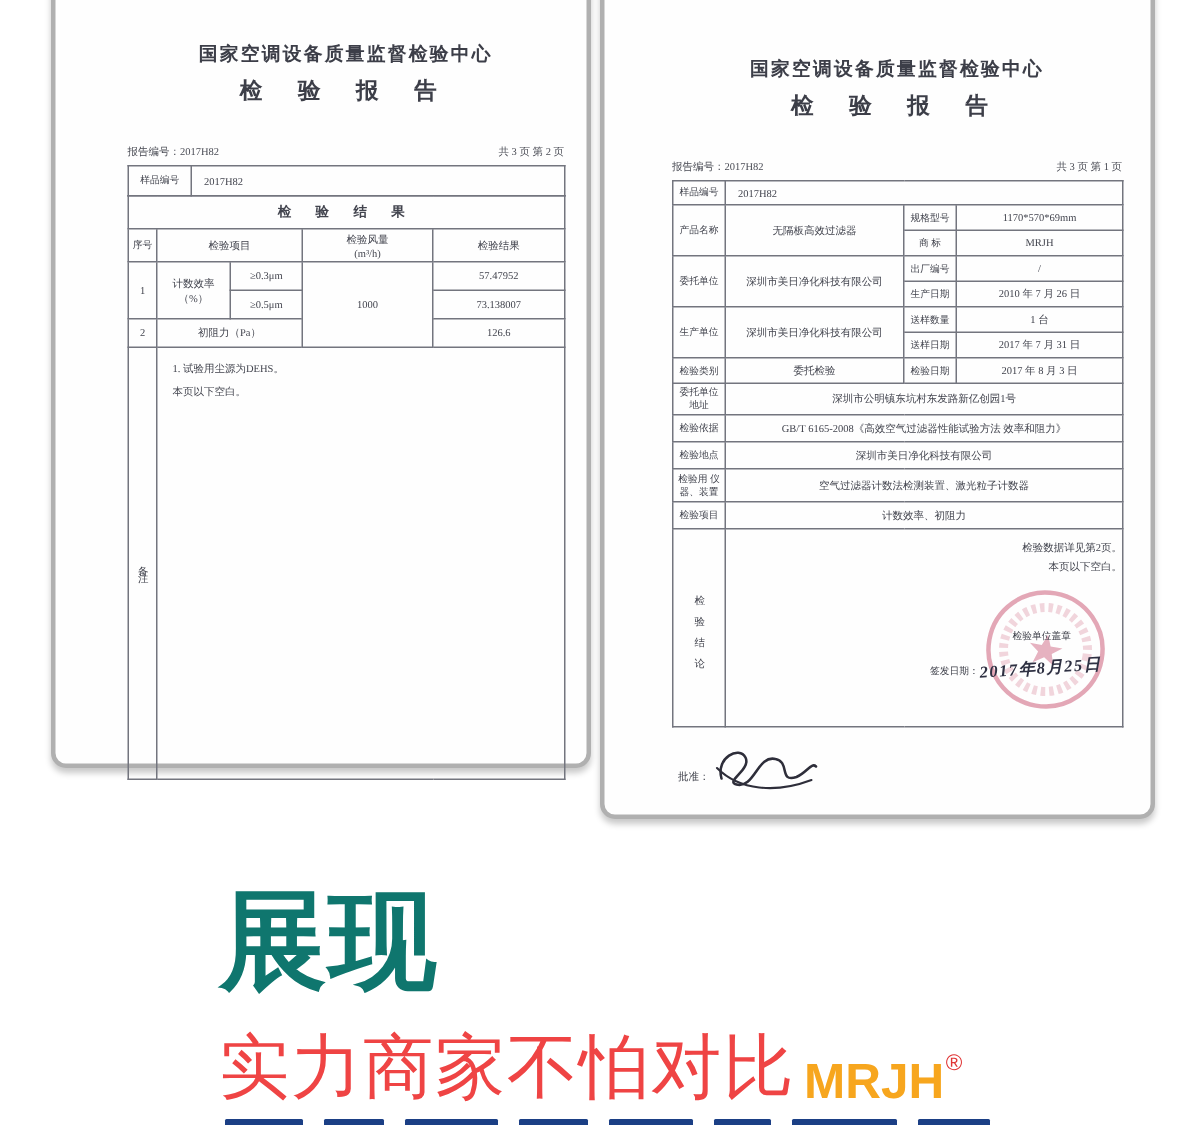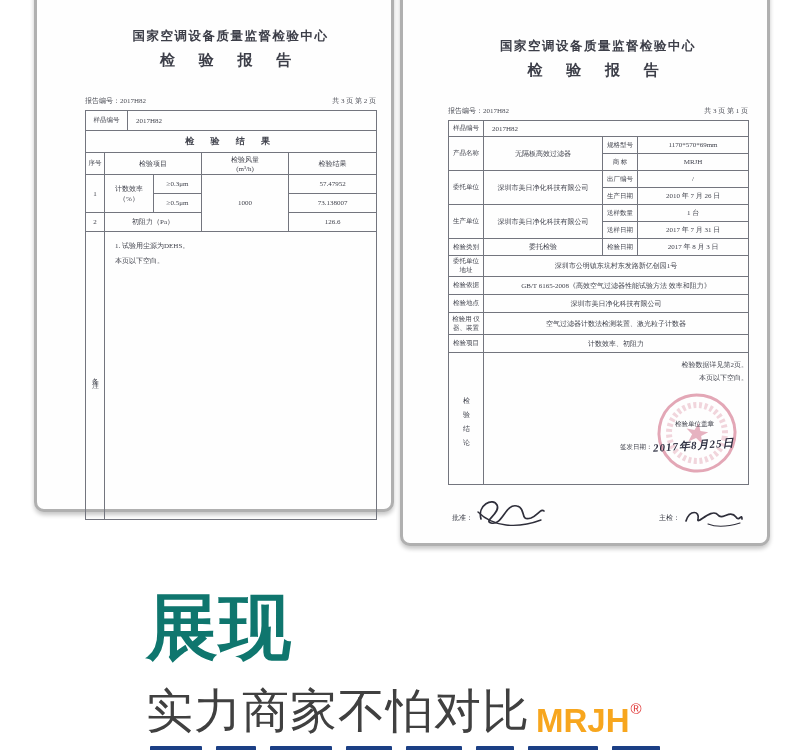--- a/index.html
+++ b/index.html
@@ -53,21 +53,21 @@
   .sig-label { font-size:7px; color:#3c3e48; margin-right:2px; padding-bottom:6px; }
   .sig-svg { display:block; }
 
   
   .promo { position:absolute; left:146px; top:580px; font-family:"Liberation Sans", sans-serif; }
   .promo-line1 { display:flex; align-items:center; white-space:nowrap; }
   .p1-strong  { font-size:77px; font-weight:bold; color:#1c9ee5; letter-spacing:2px; }
   .p1-rest    { font-size:72px; font-weight:bold; color:#0f766e; letter-spacing:1px; }
   .p1-bracket { font-size:56px; font-weight:bold; color:#f7a61e; margin-left:2px; }
   .promo-line2 { display:flex; align-items:flex-end; margin-top:4px; white-space:nowrap; }
-  .p2-main  { font-size:47px; color:#404040; letter-spacing:1px; }
+  .p2-main  { font-size:47px; color:#ef4444; letter-spacing:1px; }
   .p2-brand { font-size:33px; font-weight:bold; color:#f7a61e; margin-left:6px; padding-bottom:3px; }
   .p2-reg   { font-size:15px; color:#e03535; position:relative; top:-26px; left:1px; }
   .cutoff { position:absolute; left:150px; top:746px; display:flex; gap:14px; }
   .cutoff span { display:block; height:9px; background:#1b3f85; border-radius:1px; }
 </style>
 </head>
 <body>
 
 <div class="photo photo-left">
   <div class="doc-inner doc-inner-left">
@@ -243,27 +243,20 @@
       </table>
 
     <div class="sig-row">
       <span class="sig-pair">
         <span class="sig-label">批准：</span>
         <svg class="sig-svg" width="72" height="34" viewBox="0 0 72 34">
           <path d="M6 24 C2 10 18 2 22 10 C26 18 8 26 16 28 C28 31 30 8 42 11 C52 13 44 27 56 23 C63 20 66 13 69 16" fill="none" stroke="#2e2e3a" stroke-width="1.7" stroke-linecap="round"></path>
           <path d="M3 17 C18 32 42 34 66 25" fill="none" stroke="#2e2e3a" stroke-width="1.4" stroke-linecap="round"></path>
         </svg>
       </span>
-      <span class="sig-pair">
-        <span class="sig-label">主检：</span>
-        <svg class="sig-svg" width="62" height="26" viewBox="0 0 62 26">
-          <path d="M4 18 C8 6 18 8 16 16 C14 23 30 4 36 12 C40 18 48 6 54 14 C57 19 60 10 60 16" fill="none" stroke="#2e2e3a" stroke-width="1.7" stroke-linecap="round"></path>
-          <path d="M26 21 C36 25 48 23 58 20" fill="none" stroke="#2e2e3a" stroke-width="1.2" stroke-linecap="round"></path>
-        </svg>
-      </span>
     </div>
   </div>
 </div>
 
 <div class="promo">
   <div class="promo-line1">
     <span class="p1-rest">展现</span>
   </div>
   <div class="promo-line2">
     <span class="p2-main">实力商家不怕对比</span>

